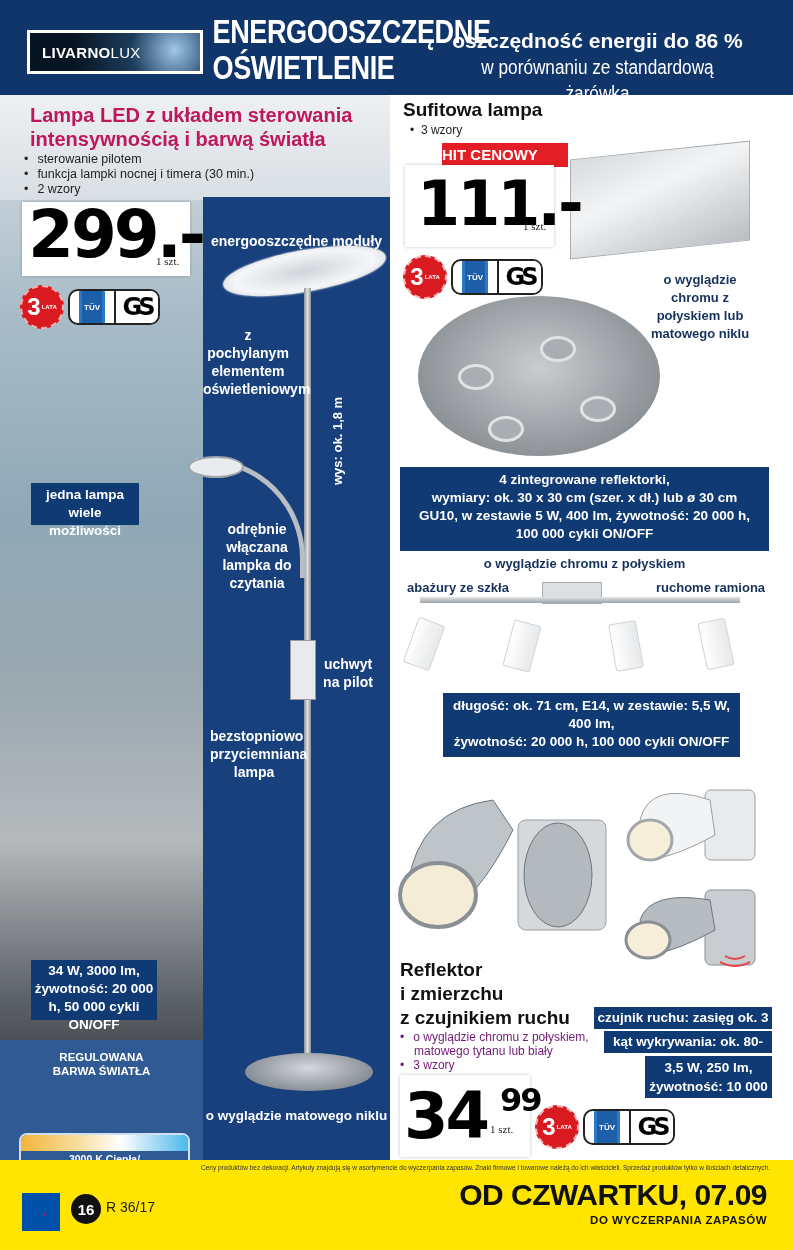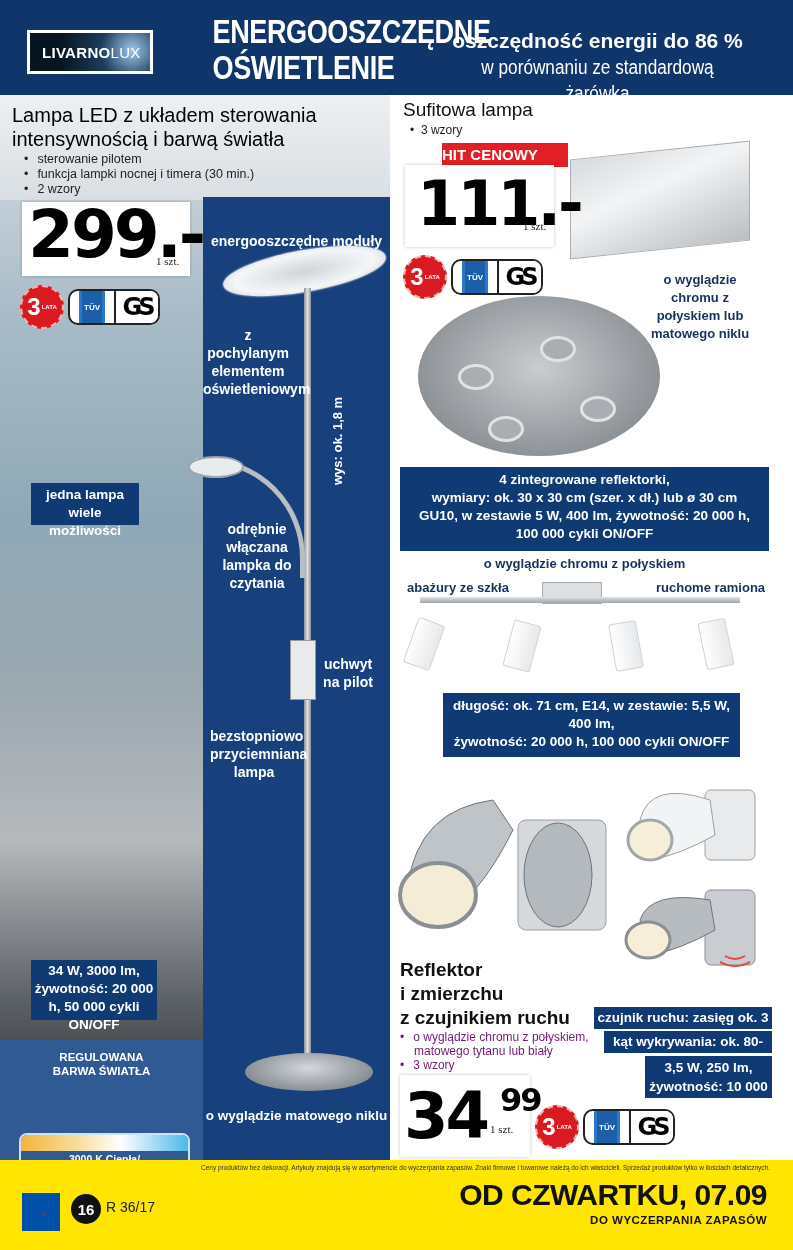--- a/index.html
+++ b/index.html
@@ -2,32 +2,32 @@
 <html><head>
 <meta charset="utf-8">
 <style>
   * { margin:0; padding:0; box-sizing:border-box; }
   html, body { width:793px; height:1250px; overflow:hidden; background:#fff; }
   body { font-family:"Liberation Sans", sans-serif; position:relative; }
   .abs { position:absolute; }
 
   
   #header { left:0; top:0; width:793px; height:95px; background:#10356b; }
-  #brand-logo { left:27px; top:30px; width:126px; height:44px; background:#fff; padding:3px; }
+  #brand-logo { left:27px; top:30px; width:176px; height:44px; background:#fff; padding:3px; }
   #brand-logo .inner { width:100%; height:100%; background:radial-gradient(circle at 85% 45%, #9fc7e8 0%, #1c3c5c 30%, #071421 70%); display:flex; align-items:center; padding-left:12px; color:#fff; font-weight:bold; font-size:15px; letter-spacing:0.3px; }
   #brand-logo .lux { font-weight:normal; }
   #header-title { left:182px; top:14px; color:#fff; font-size:33px; line-height:36px; font-weight:bold; letter-spacing:-0.5px; transform:scaleX(0.82); }
   #header-savings { left:425px; top:28px; width:345px; text-align:center; color:#fff; }
   #header-savings .l1 { font-size:21px; font-weight:bold; line-height:26px; }
   #header-savings .l2 { font-size:20px; line-height:26px; transform:scaleX(0.86); }
 
   
   #left-bg { left:0; top:95px; width:390px; height:1065px; background:linear-gradient(180deg,#dfe4e8 0%, #c8d2da 8%, #a9bcc8 20%, #8fa8b6 40%, #9aa8b0 55%, #b5b9bc 70%, #5c6166 85%, #3f4348 92%); }
   #left-whitetop { left:0; top:95px; width:390px; height:105px; background:linear-gradient(180deg,#eef0f2,#d8dee3); }
-  #left-title { left:12px; top:103px; font-size:20px; font-weight:normal; line-height:24px; color:#000000; }
+  #left-title { left:30px; top:103px; font-size:20px; font-weight:bold; line-height:24px; color:#be185d; }
   #left-bullets { left:24px; top:152px; font-size:12.5px; line-height:15px; color:#222; list-style:none; }
   #left-bullets li::before { content:"•"; margin-right:9px; }
   .price-box { background:#fff; box-shadow:0 0 3px rgba(0,0,0,0.25); }
   #price-left { left:22px; top:202px; width:168px; height:74px; }
   .price-big { position:absolute; font-family:"DejaVu Sans", sans-serif; font-weight:bold; color:#000; letter-spacing:-3px; }
   .price-unit { position:absolute; font-family:"Liberation Serif", serif; font-size:11px; color:#222; }
   .badges { display:flex; align-items:center; gap:4px; }
   .warranty { width:44px; height:44px; border-radius:50%; background:#d91a21; color:#fff; display:flex; align-items:center; justify-content:center; font-weight:bold; font-size:24px; border:2px dashed #f3b0b0; }
   .warranty small { font-size:6px; margin-left:1px; }
   .cert { width:92px; height:36px; border:2px solid #222; border-radius:10px; display:flex; overflow:hidden; background:#fff; }
@@ -46,21 +46,21 @@
   #lamp-base { left:245px; top:1053px; width:128px; height:38px; border-radius:50%; background:radial-gradient(ellipse at 50% 40%, #d4d8dc, #8a9097 70%, #5d6268); }
   #height-label { left:330px; top:425px; color:#fff; font-weight:bold; font-size:13px; transform:rotate(-90deg); transform-origin:left top; white-space:nowrap; }
 
   #color-temp-box { left:0; top:1040px; width:203px; height:120px; background:#2f5a94; }
   #color-temp-title { left:0; top:1050px; width:203px; text-align:center; color:#fff; font-weight:bold; font-size:11.5px; line-height:14px; }
   #color-temp-scale { left:19px; top:1085px; width:171px; height:62px; border:2px solid #cfe0f2; border-radius:8px; overflow:hidden; background:#2f5a94;margin-top:48px; }
   #color-temp-scale .grad { height:16px; background:linear-gradient(90deg,#f4b43a,#f7dfa0 35%,#ffffff 60%,#4bb8ea); }
   #color-temp-scale .vals { color:#fff; font-size:10.5px; line-height:13px; text-align:center; padding-top:2px; font-weight:bold; }
 
   
-  #right-title-1 { left:403px; top:99px; font-size:19px; font-weight:normal; color:#111; }
+  #right-title-1 { left:403px; top:99px; font-size:19px; font-weight:bold; color:#111; }
   #right-bullet-1 { left:410px; top:123px; font-size:12px; color:#222; }
   #hit-badge { left:442px; top:143px; width:126px; height:24px; background:#e31e24; color:#fff; font-weight:bold; font-size:15px; text-align:left; line-height:24px; }
   #price-right1 { left:405px; top:165px; width:149px; height:82px; }
   #ceiling-lamp-1 { left:570px; top:150px; width:180px; height:100px; background:linear-gradient(160deg,#d7dbde,#f3f4f5 40%,#b9bec2); transform:skewY(-6deg); border:1px solid #a8aeb3; }
   #ceiling-lamp-2 { left:418px; top:296px; width:242px; height:160px; border-radius:50%; background:radial-gradient(ellipse at 50% 45%, #c9cdd0, #8e9398 70%, #6b7075); }
   .spot { position:absolute; width:36px; height:26px; border-radius:50%; border:3px solid #dfe3e6; background:#a9aeb3; }
   #variant-note-1 { left:640px; top:271px; width:120px; text-align:center; color:#16315a; font-weight:bold; font-size:13px; line-height:18px; }
   #info-box-1 { left:400px; top:467px; width:369px; height:84px; padding-top:4px; font-size:13.5px; line-height:18px; }
   #chrome-note { left:400px; top:556px; width:369px; text-align:center; color:#16315a; font-weight:bold; font-size:13px; }
   #glass-note { left:407px; top:580px; color:#16315a; font-weight:bold; font-size:13px; }

